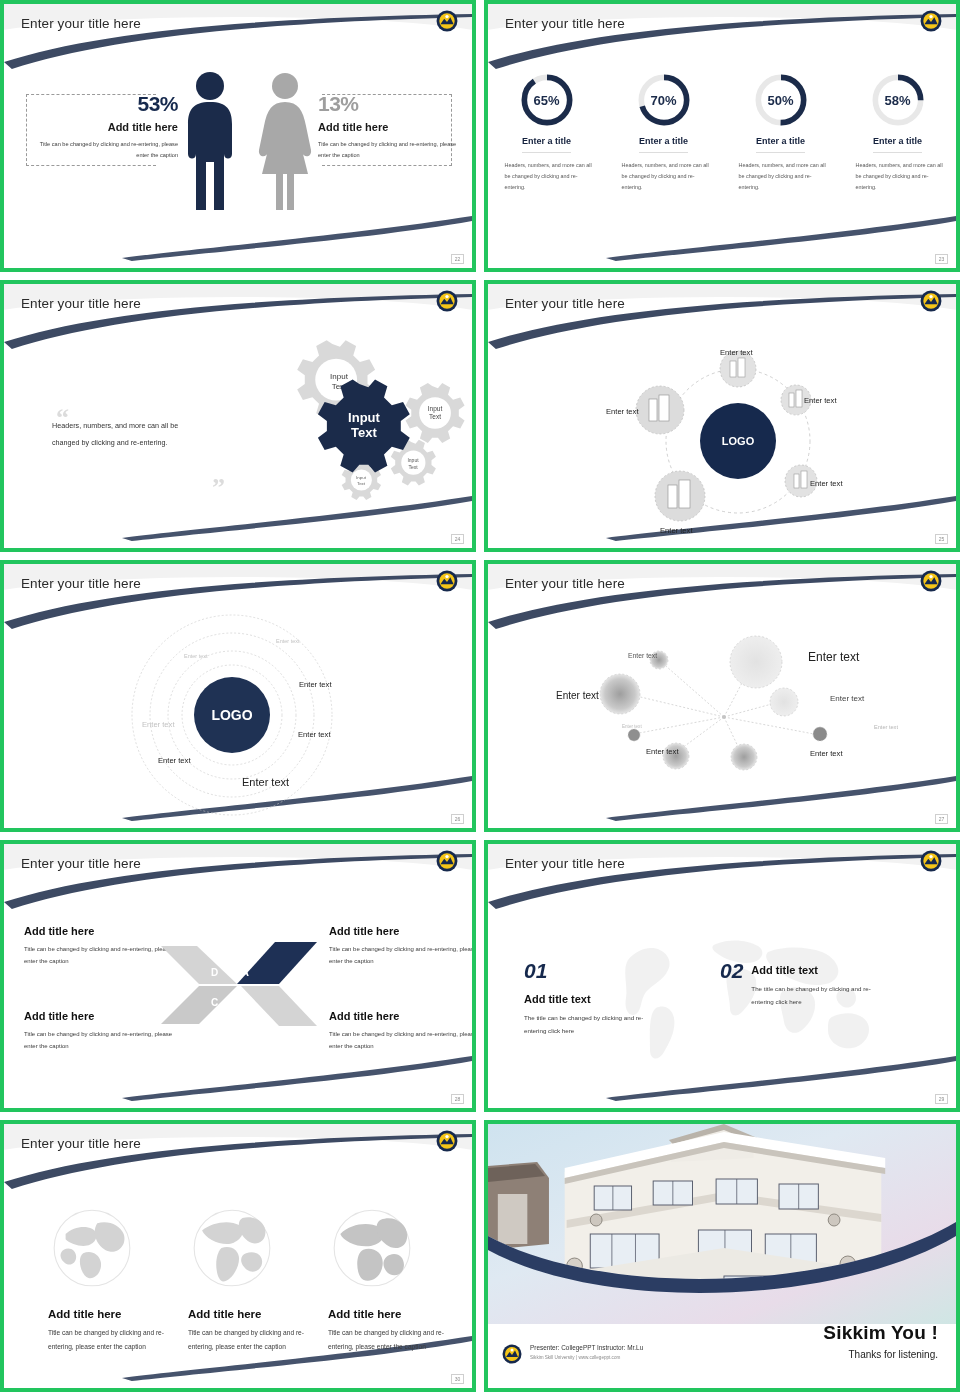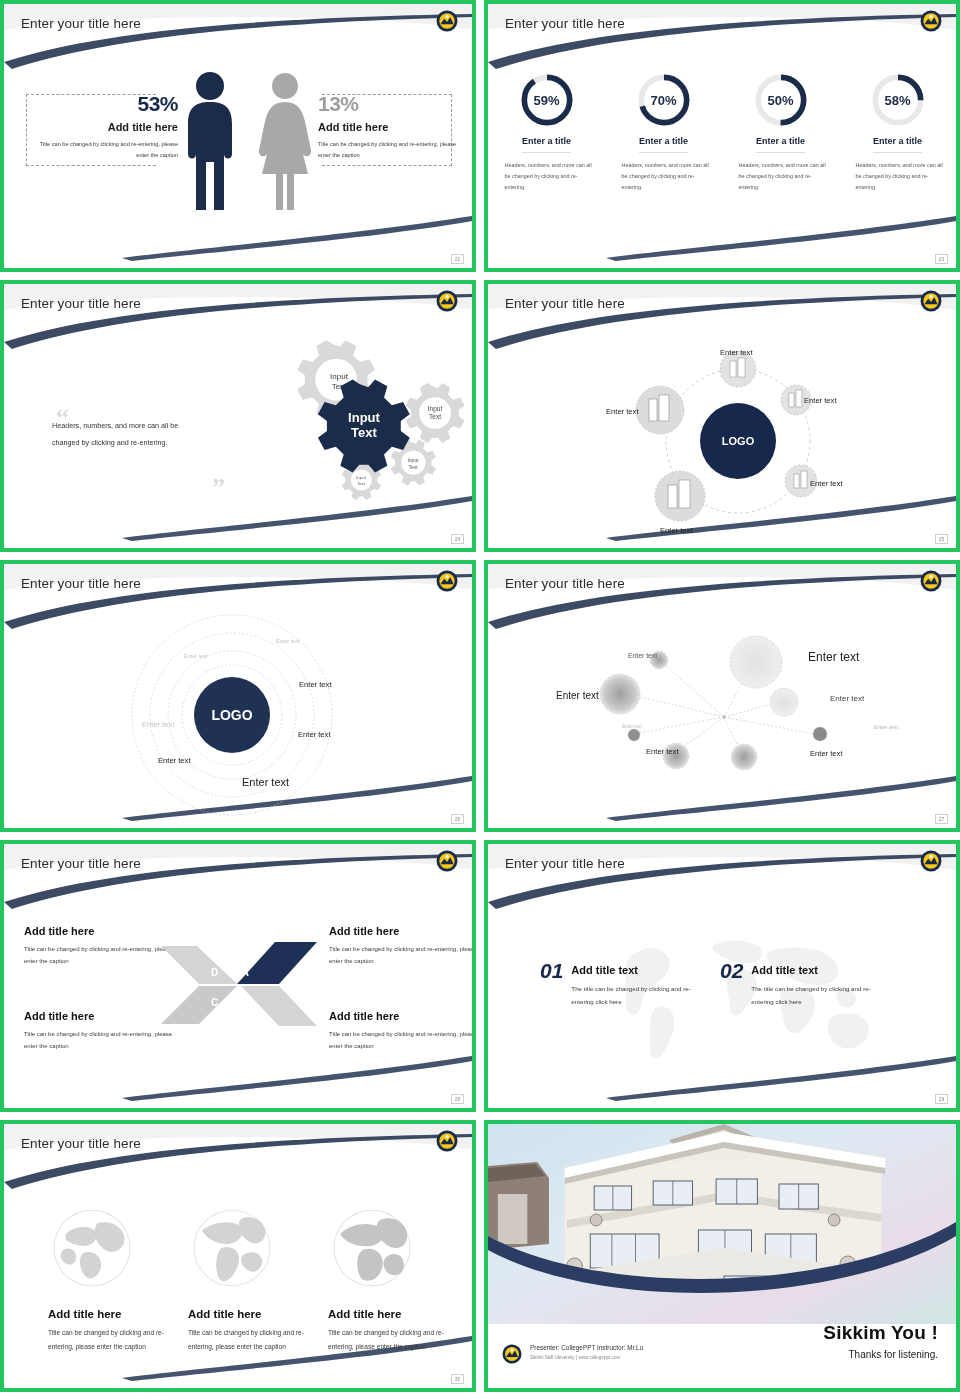--- a/index.html
+++ b/index.html
@@ -177,21 +177,21 @@
 
       <div class="content">
         <div class="s2-row">
 
           <div class="s2-item">
             <div class="s2-ring">
               <svg viewBox="0 0 42 42" width="56" height="56">
                 <circle cx="21" cy="21" r="17" fill="none" stroke="#e8e8e8" stroke-width="4.2"></circle>
                 <circle cx="21" cy="21" r="17" fill="none" stroke="#1b2b4a" stroke-width="4.2" stroke-dasharray="96.1 10.7" stroke-dashoffset="0" transform="rotate(-90 21 21)" stroke-linecap="butt"></circle>
               </svg>
-              <div class="s2-pct">59%</div>
+              <div class="s2-pct">65%</div>
             </div>
             <div class="s2-title">Enter a title</div>
             <div class="s2-desc">Headers, numbers, and more can all be changed by clicking and re-entering.</div>
           </div>
 
           <div class="s2-item">
             <div class="s2-ring">
               <svg viewBox="0 0 42 42" width="56" height="56">
                 <circle cx="21" cy="21" r="17" fill="none" stroke="#e8e8e8" stroke-width="4.2"></circle>
                 <circle cx="21" cy="21" r="17" fill="none" stroke="#1b2b4a" stroke-width="4.2" stroke-dasharray="74.8 32.0" transform="rotate(-90 21 21)" stroke-linecap="butt"></circle>
@@ -544,21 +544,21 @@
             <path d="M58 96 C66 92 74 96 76 106 C78 118 72 130 66 140 C60 150 52 148 52 138 C52 126 50 102 58 96 Z"></path>
             <path d="M118 32 C132 26 150 28 160 34 C168 39 164 48 156 50 C144 53 128 48 120 42 C114 38 112 34 118 32 Z"></path>
             <path d="M132 58 C144 54 156 58 158 68 C160 80 152 92 144 100 C138 106 132 104 132 96 C132 84 124 62 132 58 Z"></path>
             <path d="M170 40 C184 34 208 34 224 40 C238 46 244 58 238 66 C230 76 210 74 196 68 C182 62 162 48 170 40 Z"></path>
             <path d="M186 78 C198 72 212 76 216 86 C220 98 212 112 204 118 C196 124 188 120 186 110 C184 98 178 82 186 78 Z"></path>
             <path d="M236 104 C250 98 266 102 270 112 C274 122 266 134 254 136 C242 138 230 130 230 118 C230 110 230 106 236 104 Z"></path>
             <path d="M242 78 C250 74 258 78 258 86 C258 94 250 98 244 94 C238 90 236 82 242 78 Z"></path>
           </g>
         </svg>
 
-        <div class="s8-grp" style="left:52px;">
+        <div class="s8-grp" style="left:36px;flex-direction:column;">
           <div class="s8-num">01</div>
           <div style="margin-top:4px;">
             <div class="s8-h">Add title text</div>
             <div class="s8-p" style="width:135px;">The title can be changed by clicking and re-entering click here</div>
           </div>
         </div>
 
         <div class="s8-grp" style="left:232px;">
           <div class="s8-num">02</div>
           <div style="margin-top:4px;">

